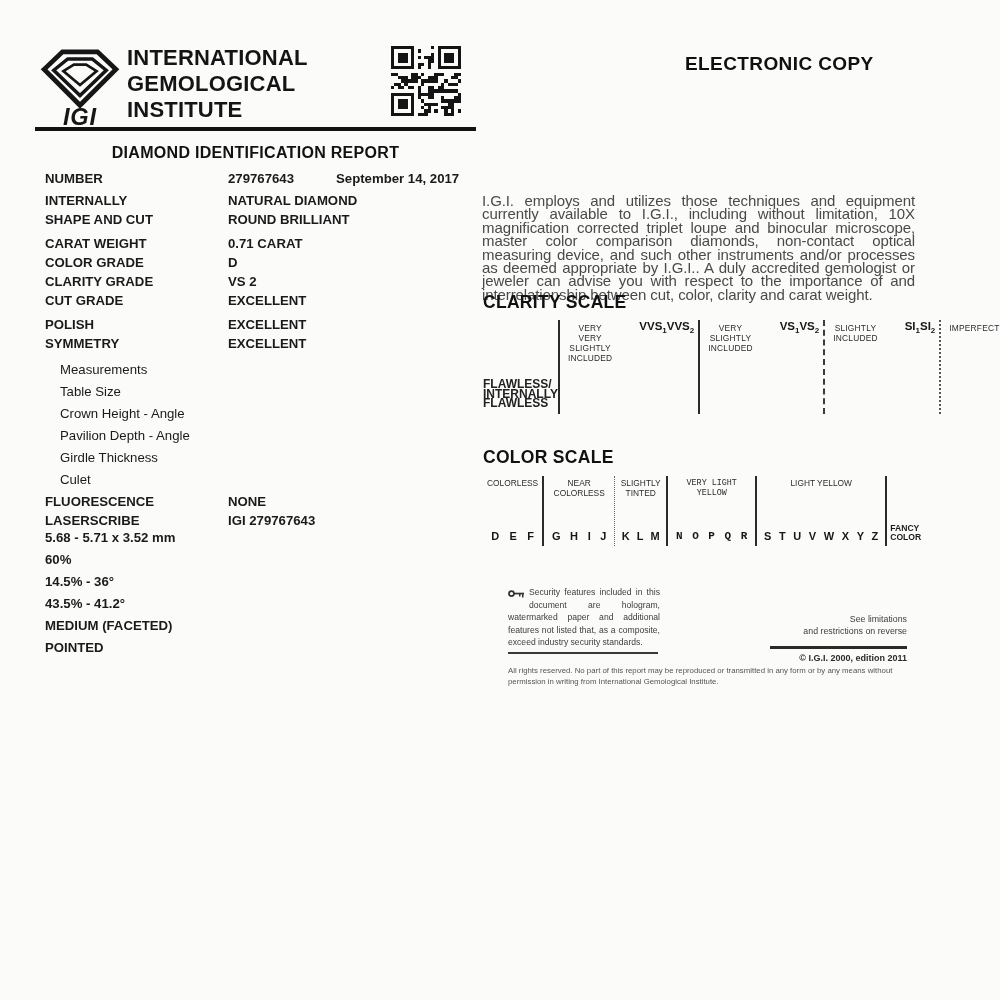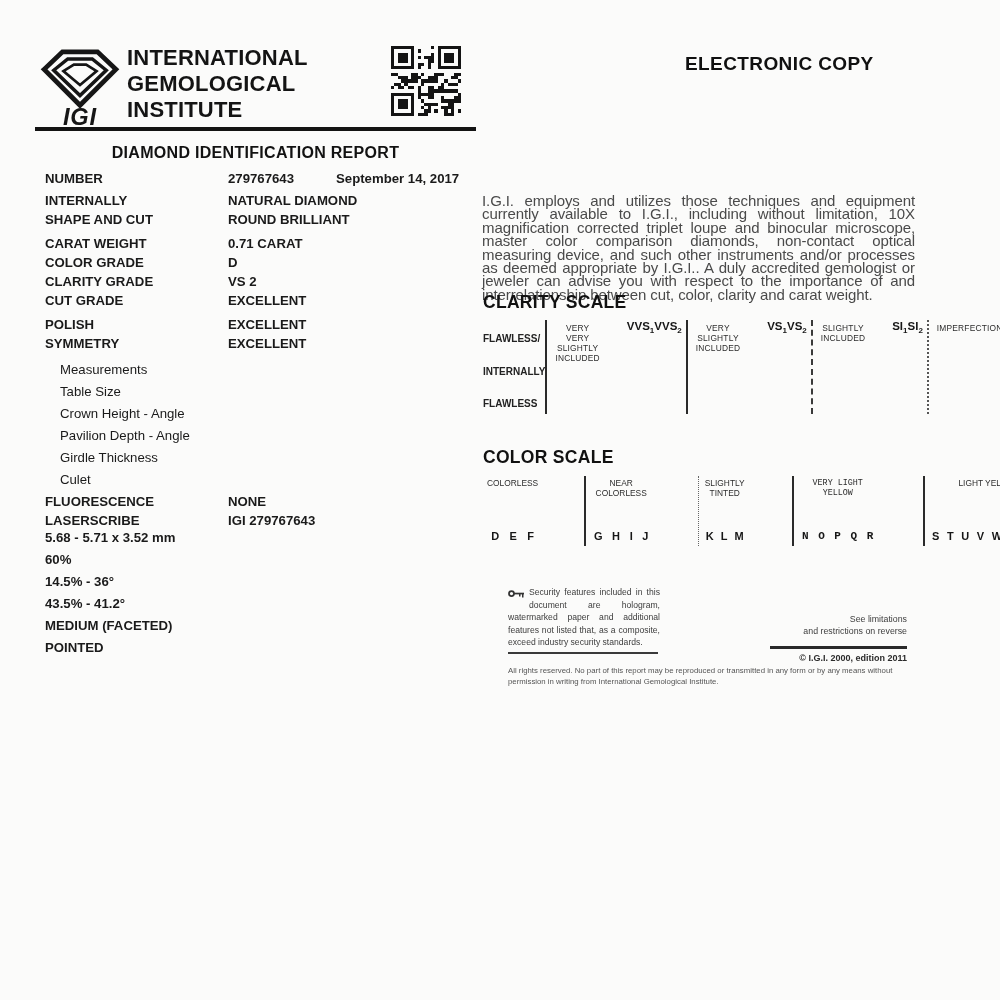--- a/index.html
+++ b/index.html
@@ -37,33 +37,33 @@
     position:absolute;left:482px;top:194px;width:433px;
     font-size:15px;line-height:13.4px;text-align:justify;color:#4a4a4a;
     letter-spacing:-.1px;filter:blur(.22px);
   }
   .scale-title{position:absolute;font-size:17.5px;font-weight:bold;letter-spacing:.3px;color:#111;}
   .clarity-title{left:483px;top:292px;}
   .color-title{left:483px;top:447px;}
   
   .ctable{position:absolute;left:483px;top:320px;width:428px;height:94px;display:flex;}
   .c-left{flex:0 0 46px;display:flex;flex-direction:column;justify-content:flex-end;
-    padding-bottom:5px;font-size:10px;font-weight:bold;line-height:9.6px;color:#222;gap:23px;}
+    padding-bottom:5px;font-size:12px;font-weight:bold;line-height:9.6px;color:#222;}
   .cgroup{display:flex;flex-direction:row;justify-content:space-between;}
   .cg1{flex:0 0 85px;border-left:2px solid #2a2a2a;}
   .cg2{flex:0 0 83px;border-left:2px solid #2a2a2a;}
   .cg3{flex:0 0 84px;border-left:2px dashed #3a3a3a;}
   .cg4{flex:1;border-left:2px dotted #555;}
   .cghead{font-size:8.4px;line-height:10px;text-align:center;color:#2c2c2c;
     padding:3px 8px 0 8px;letter-spacing:.2px;}
   .cgrades{display:flex;justify-content:space-around;font-size:11.5px;font-weight:bold;
     padding:0 4px 4px 19px;color:#161616;}
   .cgrades sub{font-size:8px;}
   
-  .kltable{position:absolute;left:483px;top:476px;width:434px;height:70px;display:flex;gap:42px;}
+  .kltable{position:absolute;left:483px;top:476px;width:434px;height:70px;display:flex;}
   .klgroup{display:flex;flex-direction:column;justify-content:space-between;}
   .kl1{flex:0 0 54px;}
   .kl2{flex:0 0 70px;border-left:2px solid #2a2a2a;}
   .kl3{flex:0 0 51px;border-left:1.5px dotted #666;}
   .kl4{flex:0 0 87px;border-left:2px solid #2a2a2a;font-family:Liberation Mono, monospace;}
   .kl5{flex:0 0 128px;border-left:2px solid #2a2a2a;}
   .klfancy{flex:1;border-left:2px solid #2a2a2a;display:flex;flex-direction:column;
     justify-content:flex-end;padding:0 0 3px 3px;font-size:8.6px;font-weight:bold;line-height:9.6px;color:#1d1d1d;}
   .klhead{font-size:8.4px;line-height:10px;text-align:center;color:#2c2c2c;padding:2px 4px 0 4px;}
   .klletters{display:flex;justify-content:space-around;font-size:11px;font-weight:bold;

